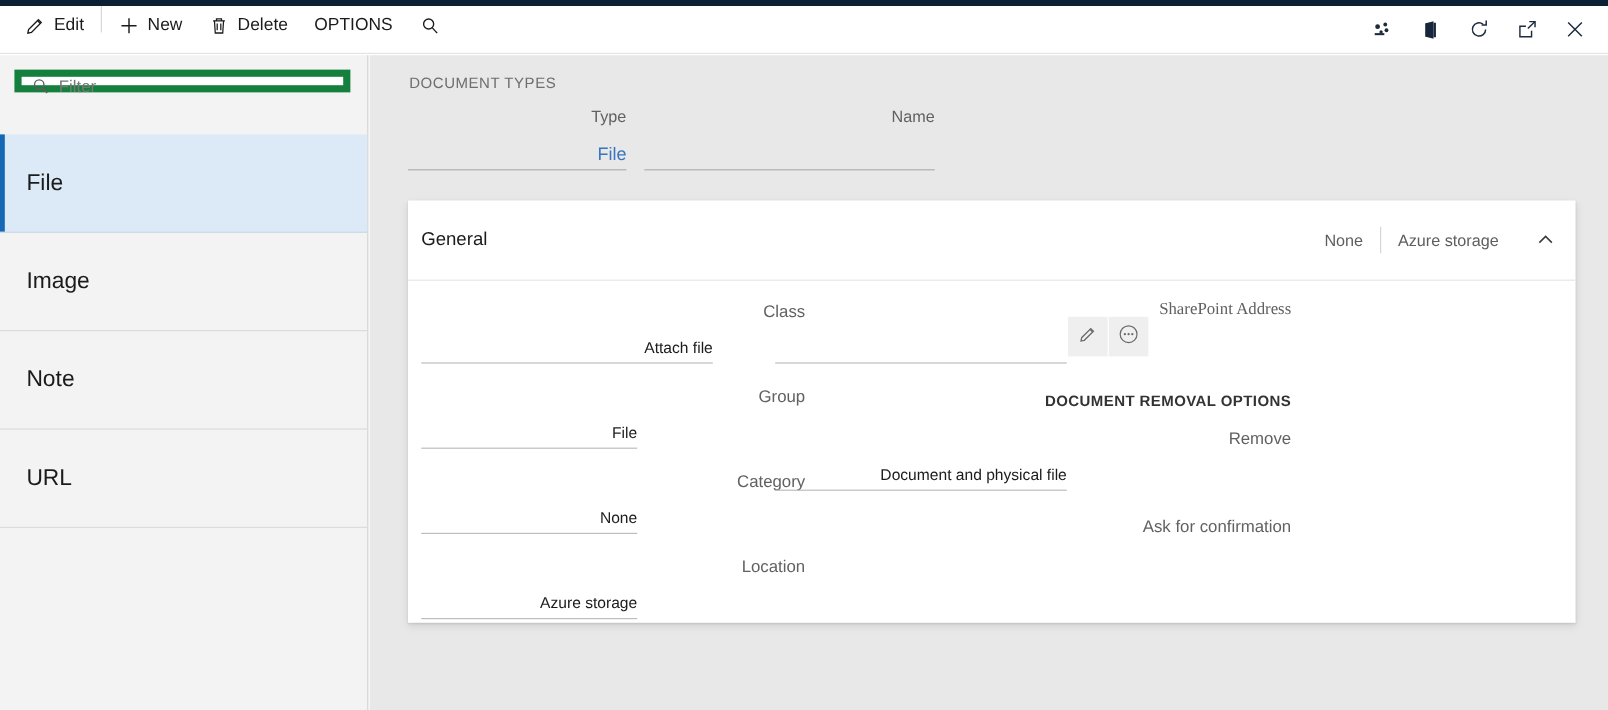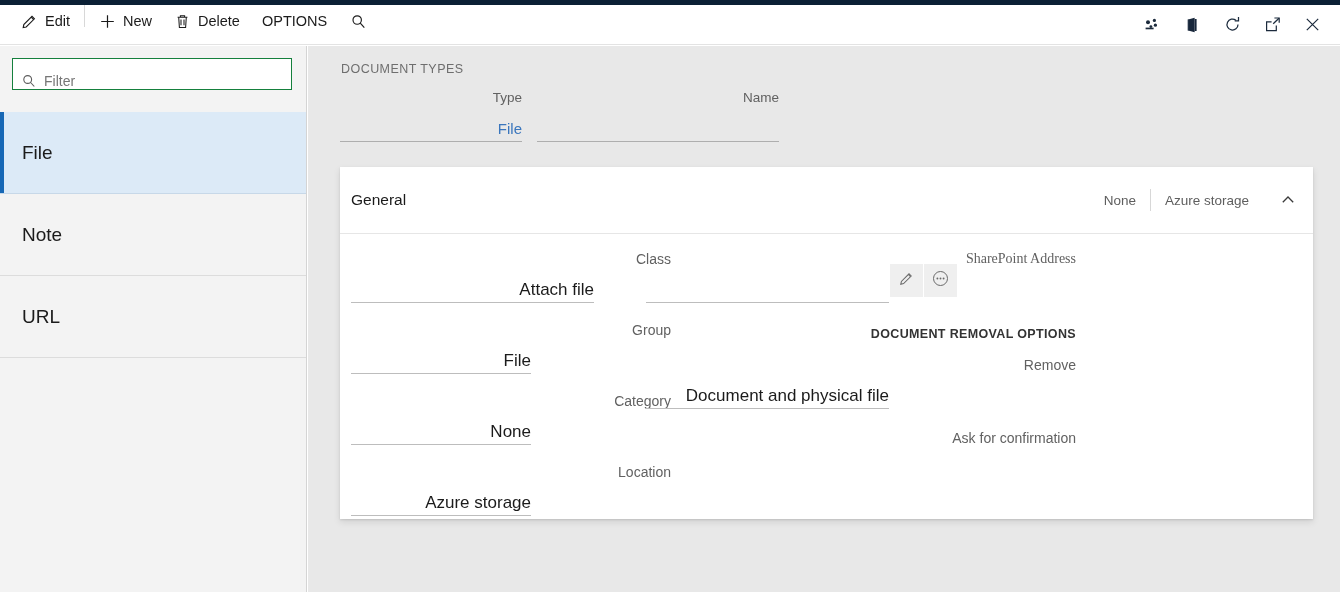--- a/index.html
+++ b/index.html
@@ -97,24 +97,24 @@
     height: 546px;
     background: #f3f3f3;
     border-right: 1px solid #d4d4d4;
     box-sizing: border-box;
   }
   .filter-wrap {
     padding: 12px 14px 0 12px;
   }
   .filter-box {
     display: flex;
-    align-items: flex-end;
-    height: 32px;
+    align-items: flex-start;
+    height: 19px;
     background: #ffffff;
-    border: 1px solid #15803d;
+    border: 6px solid #15803d;
     box-sizing: border-box;
     padding: 0 8px;
   }
   .filter-icon {
     display: inline-flex;
     width: 16px;
     height: 16px;
     margin-right: 7px;
     flex: 0 0 auto;
   }
@@ -271,21 +271,21 @@
   .field:first-child { margin-top: 17px; }
   .field-label {
     font-size: 14px;
     color: #616161;
     padding-left: 2px;
     margin-bottom: 11px;
   }
   .field-value {
     height: 24px;
     line-height: 24px;
-    font-size: 17px;
+    font-size: 13px;
     color: #1b1b1b;
     padding-left: 7px;
     border-bottom: 1px solid #bdbdbd;
     box-sizing: content-box;
   }
   .w-180 { width: 173px; }
   .w-236 { width: 236px; }
 
   
   .sp-row {
@@ -466,20 +466,23 @@
             <path d="M9.6 9.5l3.7 4.0"></path>
           </svg>
         </span>
         <input class="filter-input" type="text" placeholder="Filter" value="" style="">
       </div>
     </div>
 
     <div class="nav-list">
       <div class="nav-item selected">
         <span class="nav-label">File</span>
+      </div>
+      <div class="nav-item">
+        <span class="nav-label">Image</span>
       </div>
       <div class="nav-item">
         <span class="nav-label">Note</span>
       </div>
       <div class="nav-item">
         <span class="nav-label">URL</span>
       </div>
     </div>
 
   </div>

